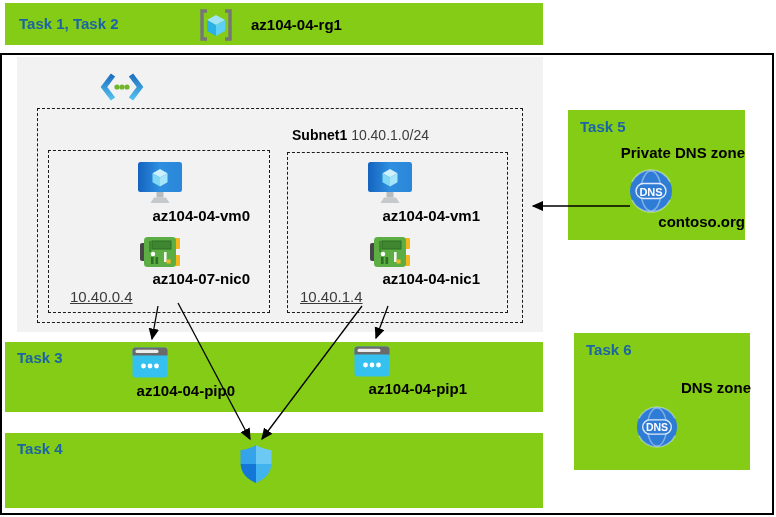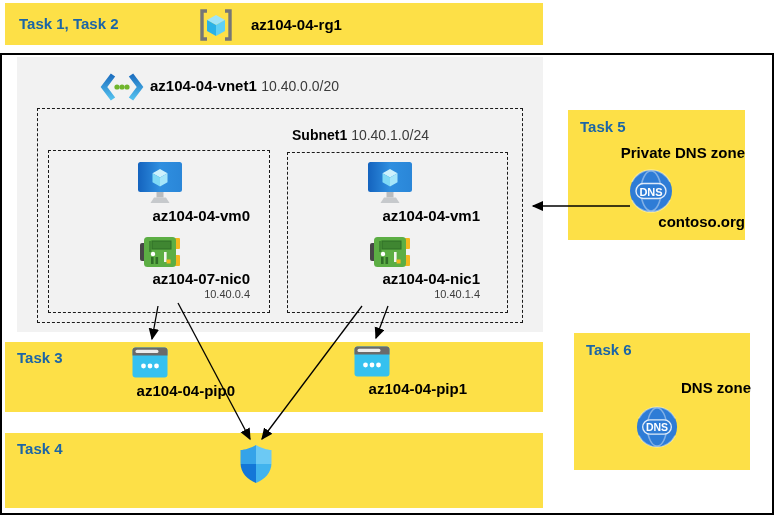--- a/index.html
+++ b/index.html
@@ -2,31 +2,31 @@
 <html><head>
 <meta charset="utf-8">
 <style>
   html,body { margin:0; padding:0; background:#fff; }
   .canvas {
     position:relative; width:776px; height:517px; background:#fff;
     font-family:"Liberation Sans", sans-serif; overflow:hidden;
     -webkit-font-smoothing:antialiased;
   }
   .abs { position:absolute; }
-  .band { position:absolute; background:#fde047; }
+  .band { position:absolute; background:#84cc16; }
   .task-label { position:absolute; color:#1b65a6; font-weight:bold; font-size:15px; }
   .frame {
     position:absolute; left:0; top:53px; width:770px; height:458px;
     border:2px solid #000; background:transparent;
   }
   .vnet-box { position:absolute; left:17px; top:57px; width:526px; height:275px; background:#f2f2f2; }
   .dashed { position:absolute; border:1px dashed #1a1a1a; box-sizing:border-box; }
   .bold-label { font-weight:bold; font-size:15px; color:#000; }
   .reg { font-weight:normal; font-size:14px; color:#3b3b3b; }
-  .ip-label { position:absolute; font-size:11px; color:#3b3b3b; text-align:right; }
+  .ip-label { position:absolute; font-size:15px; color:#3b3b3b; text-align:left;text-decoration:underline; }
   .center-label { position:absolute; text-align:right; }
   .subnet-title { position:absolute; font-size:14px; color:#000; font-weight:bold; white-space:nowrap; }
   .overlay { position:absolute; left:0; top:0; width:776px; height:517px; pointer-events:none; }
 </style>
 </head>
 <body>
 
 <div class="canvas">
 
   <div class="band" style="left:5px; top:3px; width:538px; height:42px;">
@@ -50,24 +50,20 @@
           <stop offset="0" stop-color="#1d6fc0"></stop>
             <stop offset="1" stop-color="#53c0ee"></stop>
         </linearGradient>
       </defs>
       <polyline points="13,4 4,16 13,28" fill="none" stroke="url(#vnetg)" stroke-width="5.4"></polyline>
       <polyline points="31,4 40,16 31,28" fill="none" stroke="url(#vnetg)" stroke-width="5.4"></polyline>
       <circle cx="17" cy="16" r="2.6" fill="#70b52c"></circle>
       <circle cx="22" cy="16" r="2.6" fill="#70b52c"></circle>
       <circle cx="27" cy="16" r="2.6" fill="#70b52c"></circle>
     </svg>
-    <div class="abs" style="left:133px; top:20px; white-space:nowrap;">
-      <span class="bold-label">az104-04-vnet1</span>
-      <span class="reg">10.40.0.0/20</span>
-    </div>
 
     <div class="dashed" style="left:20px; top:51px; width:486px; height:215px;"></div>
 
     <div class="dashed" style="left:31px; top:93px; width:222px; height:163px;"></div>
 
     <div class="subnet-title" style="left:275px; top:70px;">
       <span>Subnet1</span>
       <span class="reg">10.40.1.0/24</span>
     </div>
     <div class="dashed" style="left:270px; top:95px; width:221px; height:161px;"></div>

